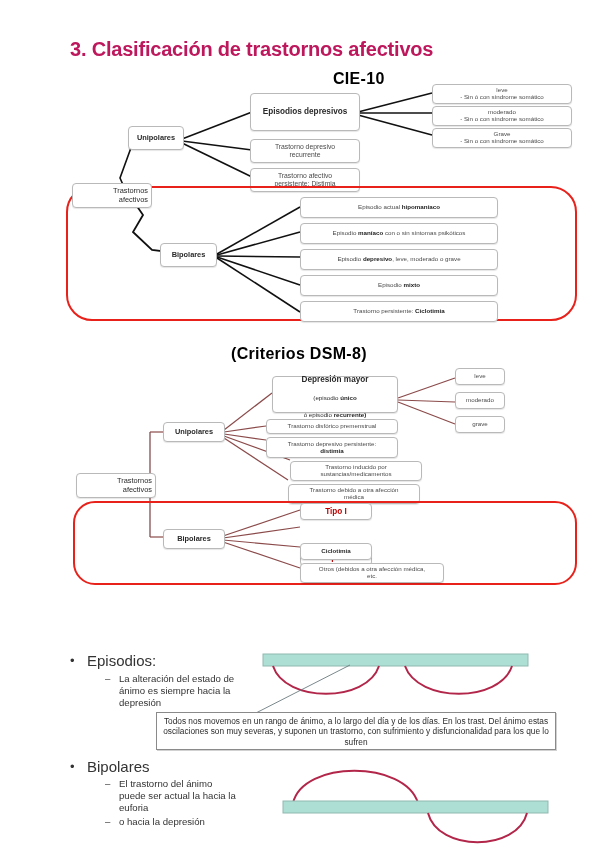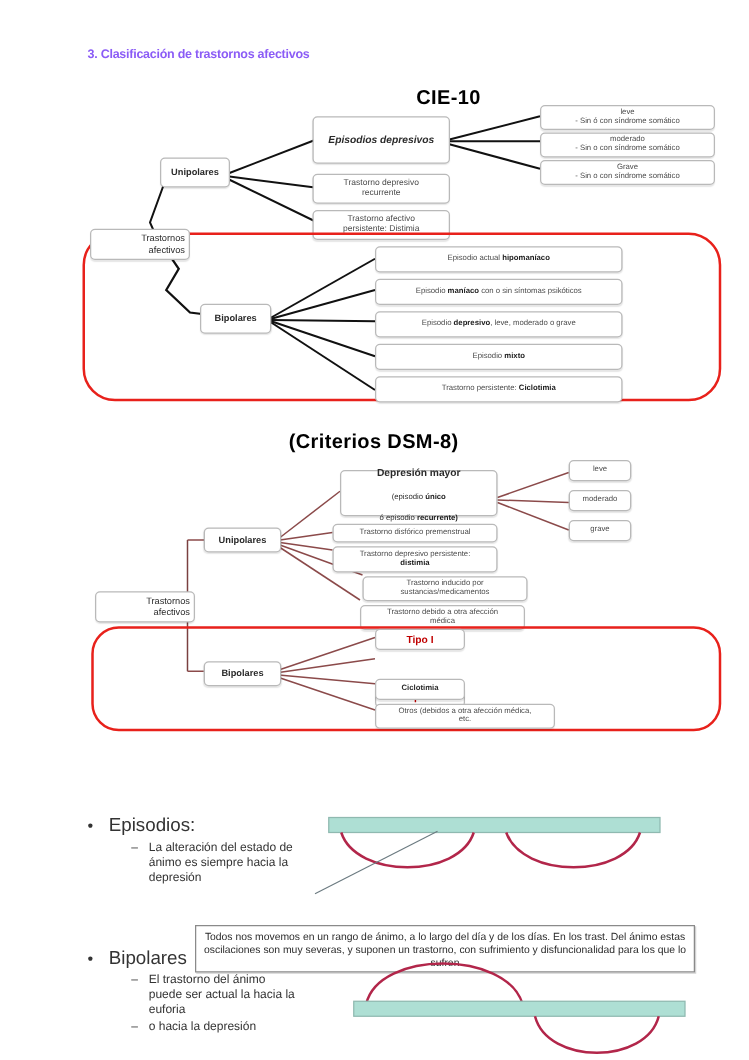--- a/index.html
+++ b/index.html
@@ -1,21 +1,21 @@
 <!DOCTYPE html>
 <html><head>
 <meta charset="utf-8">
 <style>
   html,body{margin:0;padding:0;background:#fff;}
   body{width:599px;height:848px;position:relative;overflow:hidden;
        font-family:"Liberation Sans",sans-serif;color:#111;}
   .page{position:absolute;left:0;top:0;width:599px;height:848px;}
 
   
-  .h-num{position:absolute;font-weight:bold;font-size:10px;letter-spacing:-.2px;color:#8b5cf6;}
+  .h-num{position:absolute;font-weight:bold;font-size:20px;letter-spacing:-.2px;color:#be185d;}
   .subtitle{position:absolute;font-weight:bold;font-size:16px;color:#000;letter-spacing:.3px;}
 
   
   .node{position:absolute;box-sizing:border-box;border:1px solid #b9b9b9;border-radius:4px;
         background:#fff;display:flex;align-items:center;justify-content:center;
         text-align:center;line-height:1.12;color:#2a2a2a;padding:1px 3px;
         box-shadow:0 1px 1px rgba(0,0,0,.10);}
   .node.blurry{color:#4a4a4a;}
   .node b{color:#1b1b1b;}
   .node .stack{display:block;width:100%;}
@@ -79,21 +79,21 @@
       <path d="M217,256 L300,257"></path>
       <path d="M217,257 L300,285"></path>
       <path d="M217,258 L300,312"></path>
     </g>
   </svg>
 
   <div class="node" style="left:128px;top:126px;width:56px;height:24px;">
     <span class="t8 bold">Unipolares</span>
   </div>
 
-  <div class="node" style="left:250px;top:93px;width:110px;height:38px;font-style:italic;">
+  <div class="node" style="left:250px;top:93px;width:110px;height:38px;">
     <span class="t9 bold">Episodios depresivos</span>
   </div>
 
   <div class="node blurry" style="left:250px;top:139px;width:110px;height:24px;">
     <span class="stack t75">
       <span>Trastorno depresivo</span><br>
       <span>recurrente</span>
     </span>
   </div>
 
@@ -276,21 +276,21 @@
     </span>
   </div>
 
   <svg class="lines" width="350" height="80" style="left:255px;top:645px;">
     <rect x="8" y="9" width="265" height="12" fill="#aedfd4" stroke="#8fb9b0" stroke-width="1"></rect>
     <path d="M18,21 C30,58 112,58 124,21" fill="none" stroke="#b2264a" stroke-width="2"></path>
     <path d="M150,21 C163,58 245,58 257,21" fill="none" stroke="#b2264a" stroke-width="2"></path>
     <path d="M-3,70 L95,20" stroke="#6b7a80" stroke-width="0.9" fill="none"></path>
   </svg>
 
-  <div class="notebox" style="left:156px;top:740px;width:400px;height:38px;">
+  <div class="notebox" style="left:156px;top:712px;width:400px;height:38px;">
     <span>Todos nos movemos en un rango de ánimo, a lo largo del día y de los días. En los trast. Del</span>
     <span>ánimo estas oscilaciones son muy severas, y suponen un trastorno, con sufrimiento y</span>
     <span>disfuncionalidad para los que lo sufren</span>
   </div>
 
   <div class="bullet" style="left:70px;top:758px;">
     <span class="dot">•</span>
     <span class="lbl">Bipolares</span>
   </div>
   <div class="sub" style="left:105px;top:778px;width:175px;">

